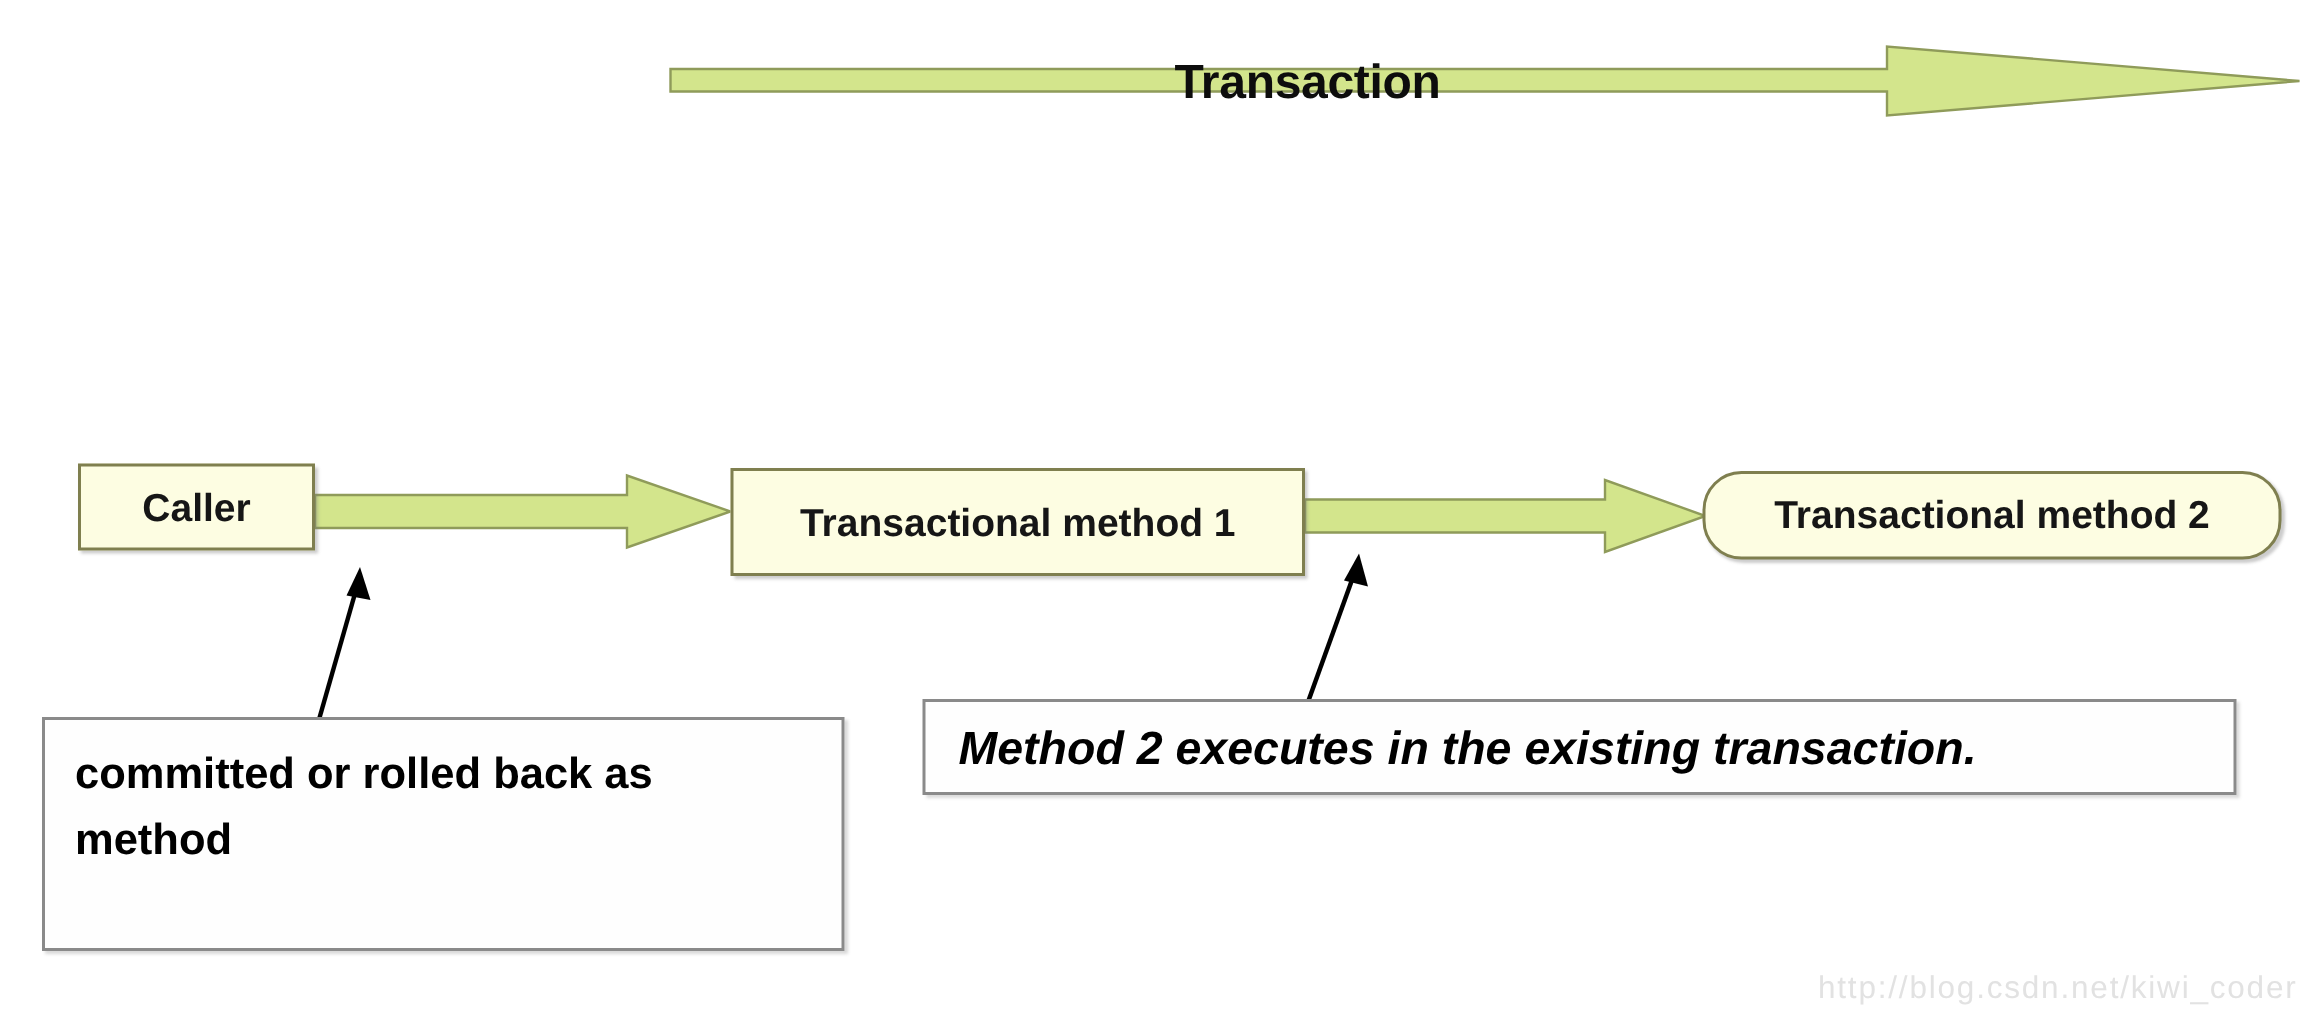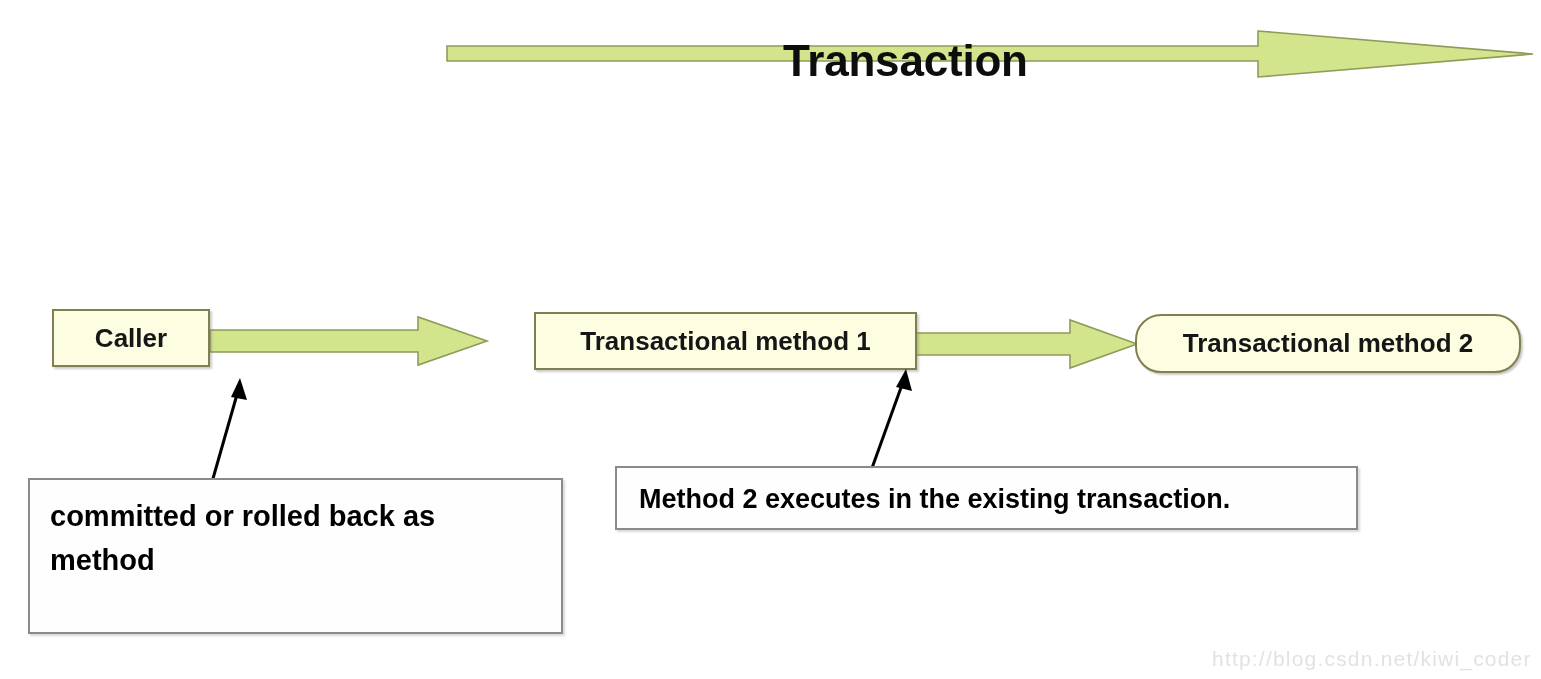--- a/index.html
+++ b/index.html
@@ -36,21 +36,21 @@
   .big-arrow-svg {
     position: absolute;
     left: 440px;
     top: 20px;
   }
 
   .transaction-label {
     position: absolute;
     left: 783px;
     top: 36px;
-    font-size: 44px;
+    font-size: 32px;
     font-weight: bold;
     color: #0d0d0d;
     white-space: nowrap;
     letter-spacing: -0.2px;
   }
 
   
   .pbox {
     position: absolute;
     background: #fdfde2;
@@ -60,21 +60,21 @@
     display: flex;
     align-items: center;
     justify-content: center;
     color: #161616;
     font-size: 26px;
     font-weight: bold;
     white-space: nowrap;
   }
 
   #box-caller   { left: 52px;   top: 309px; width: 158px; height: 58px; }
-  #box-method1  { left: 487px;  top: 312px; width: 383px; height: 58px; margin-left: 47px; }
+  #box-method1  { left: 487px;  top: 312px; width: 383px; height: 72px; }
   #box-method2  { left: 1135px; top: 314px; width: 386px; height: 59px; border-radius: 26px; }
 
   
   .flow-arrow { position: absolute; }
 
   #flow-1 { left: 208px; top: 314px; }
   #flow-2 { left: 868px; top: 317px; }
 
   
   .callout {
@@ -93,26 +93,27 @@
     width: 535px;
     height: 156px;
     padding: 14px 0 0 20px;
     font-size: 29px;
     line-height: 44px;
   }
 
   #callout-right {
     left: 615px;
     top: 466px;
-    width: 743px;
+    width: 876px;
     height: 64px;
     padding: 0 0 0 22px;
-    font-size: 27px;
+    font-size: 31px;
     line-height: 62px;
     white-space: nowrap;
+    font-style: italic;
   }
 
   
   .pointer { position: absolute; }
   #pointer-left  { left: 195px; top: 370px; }
   #pointer-right { left: 858px; top: 360px; }
 
   
   .watermark {
     position: absolute;

